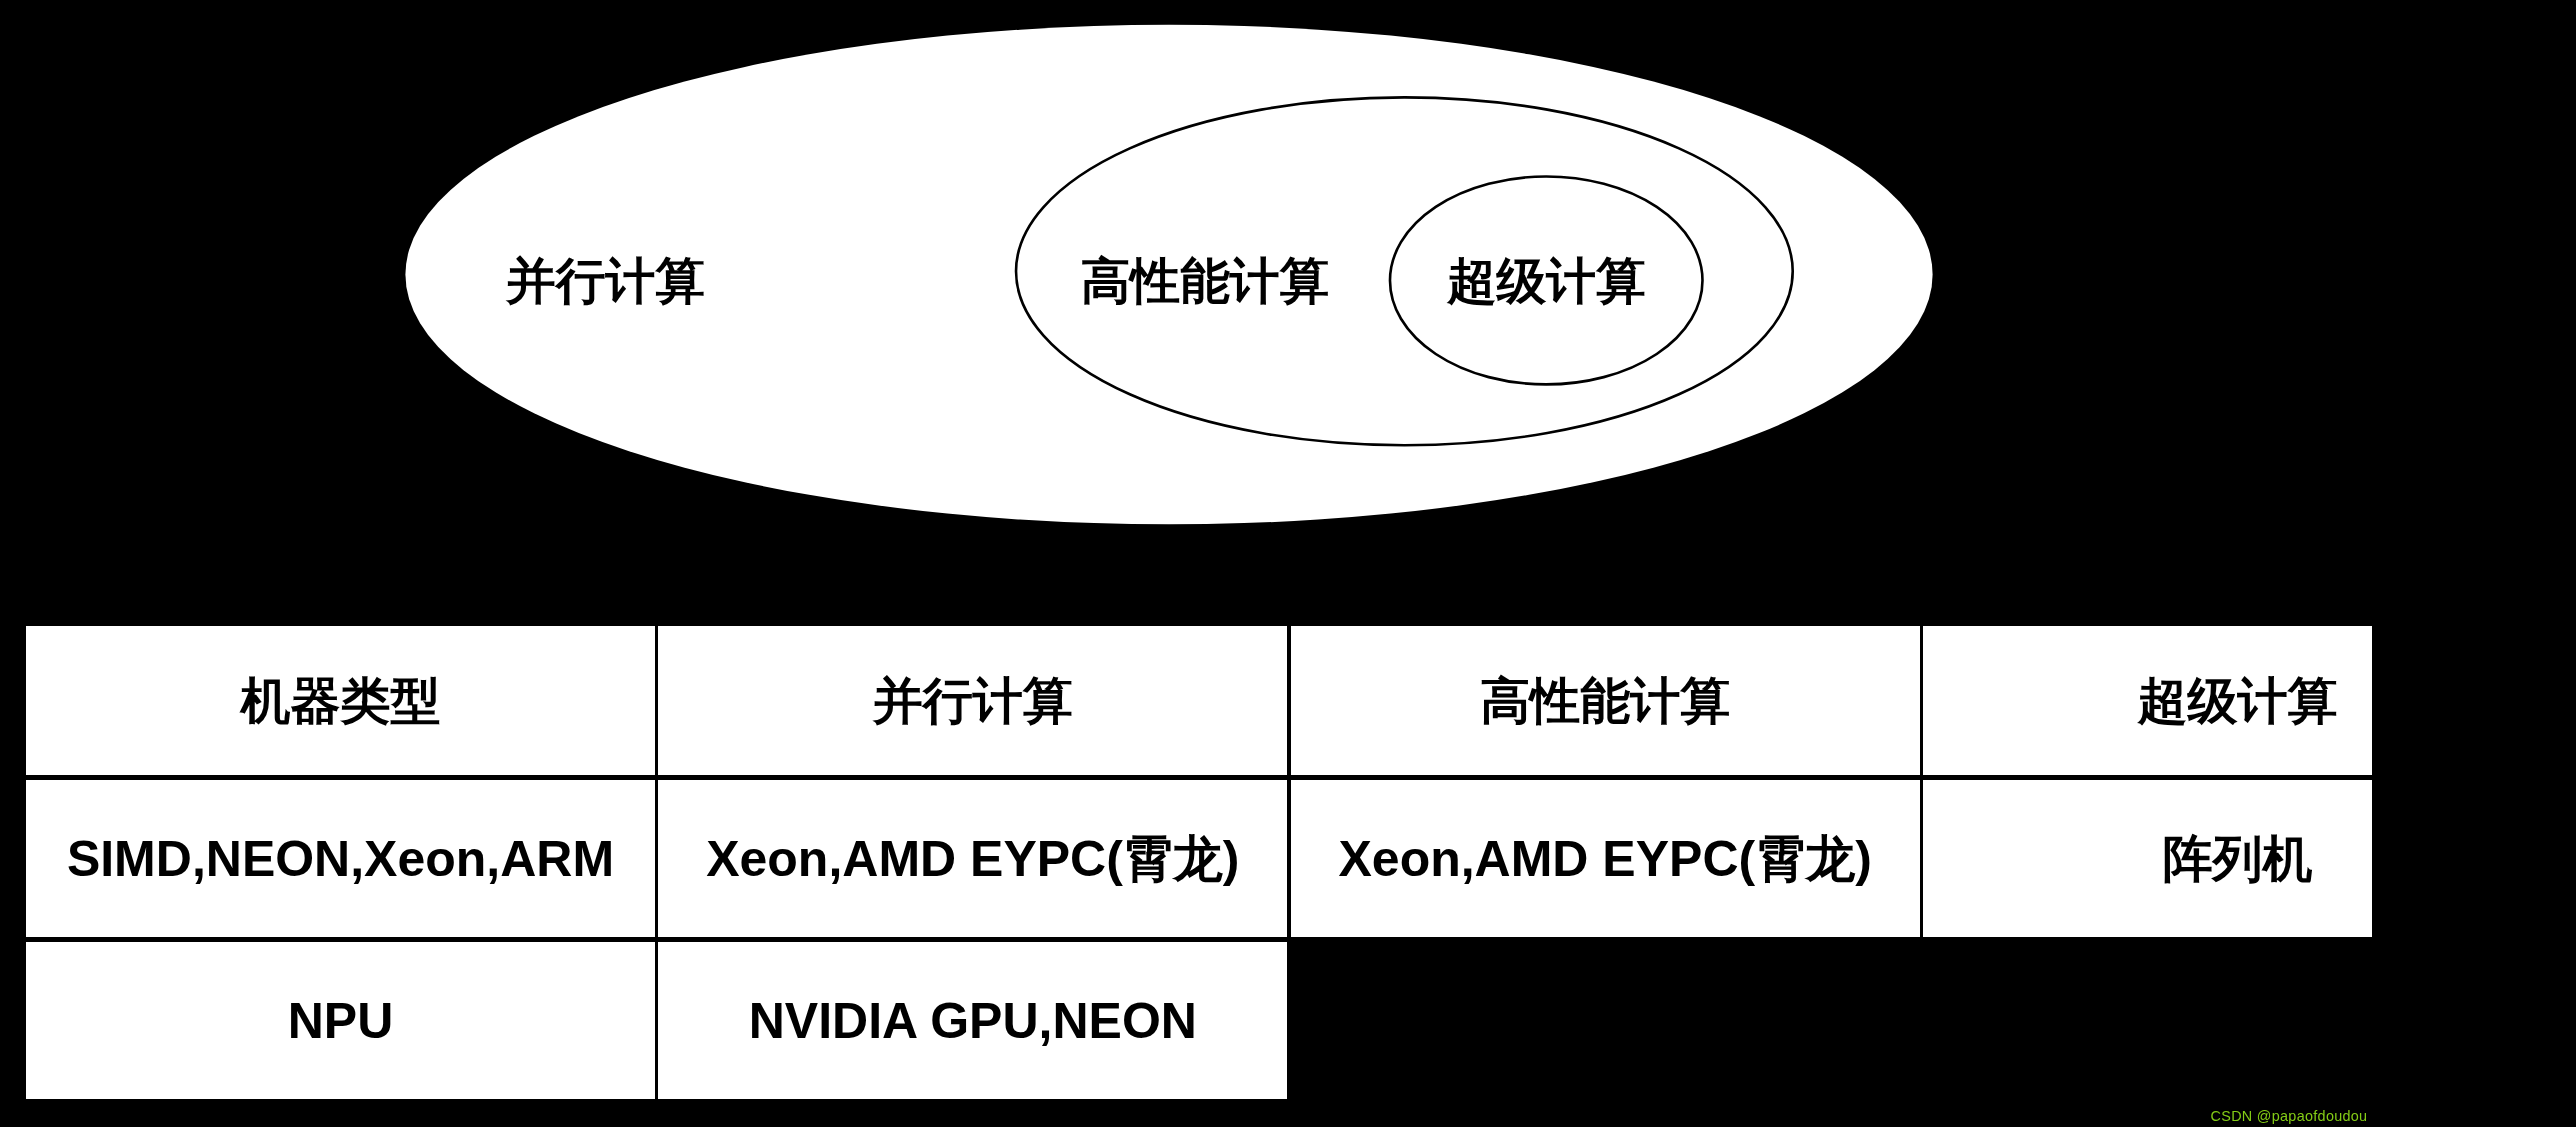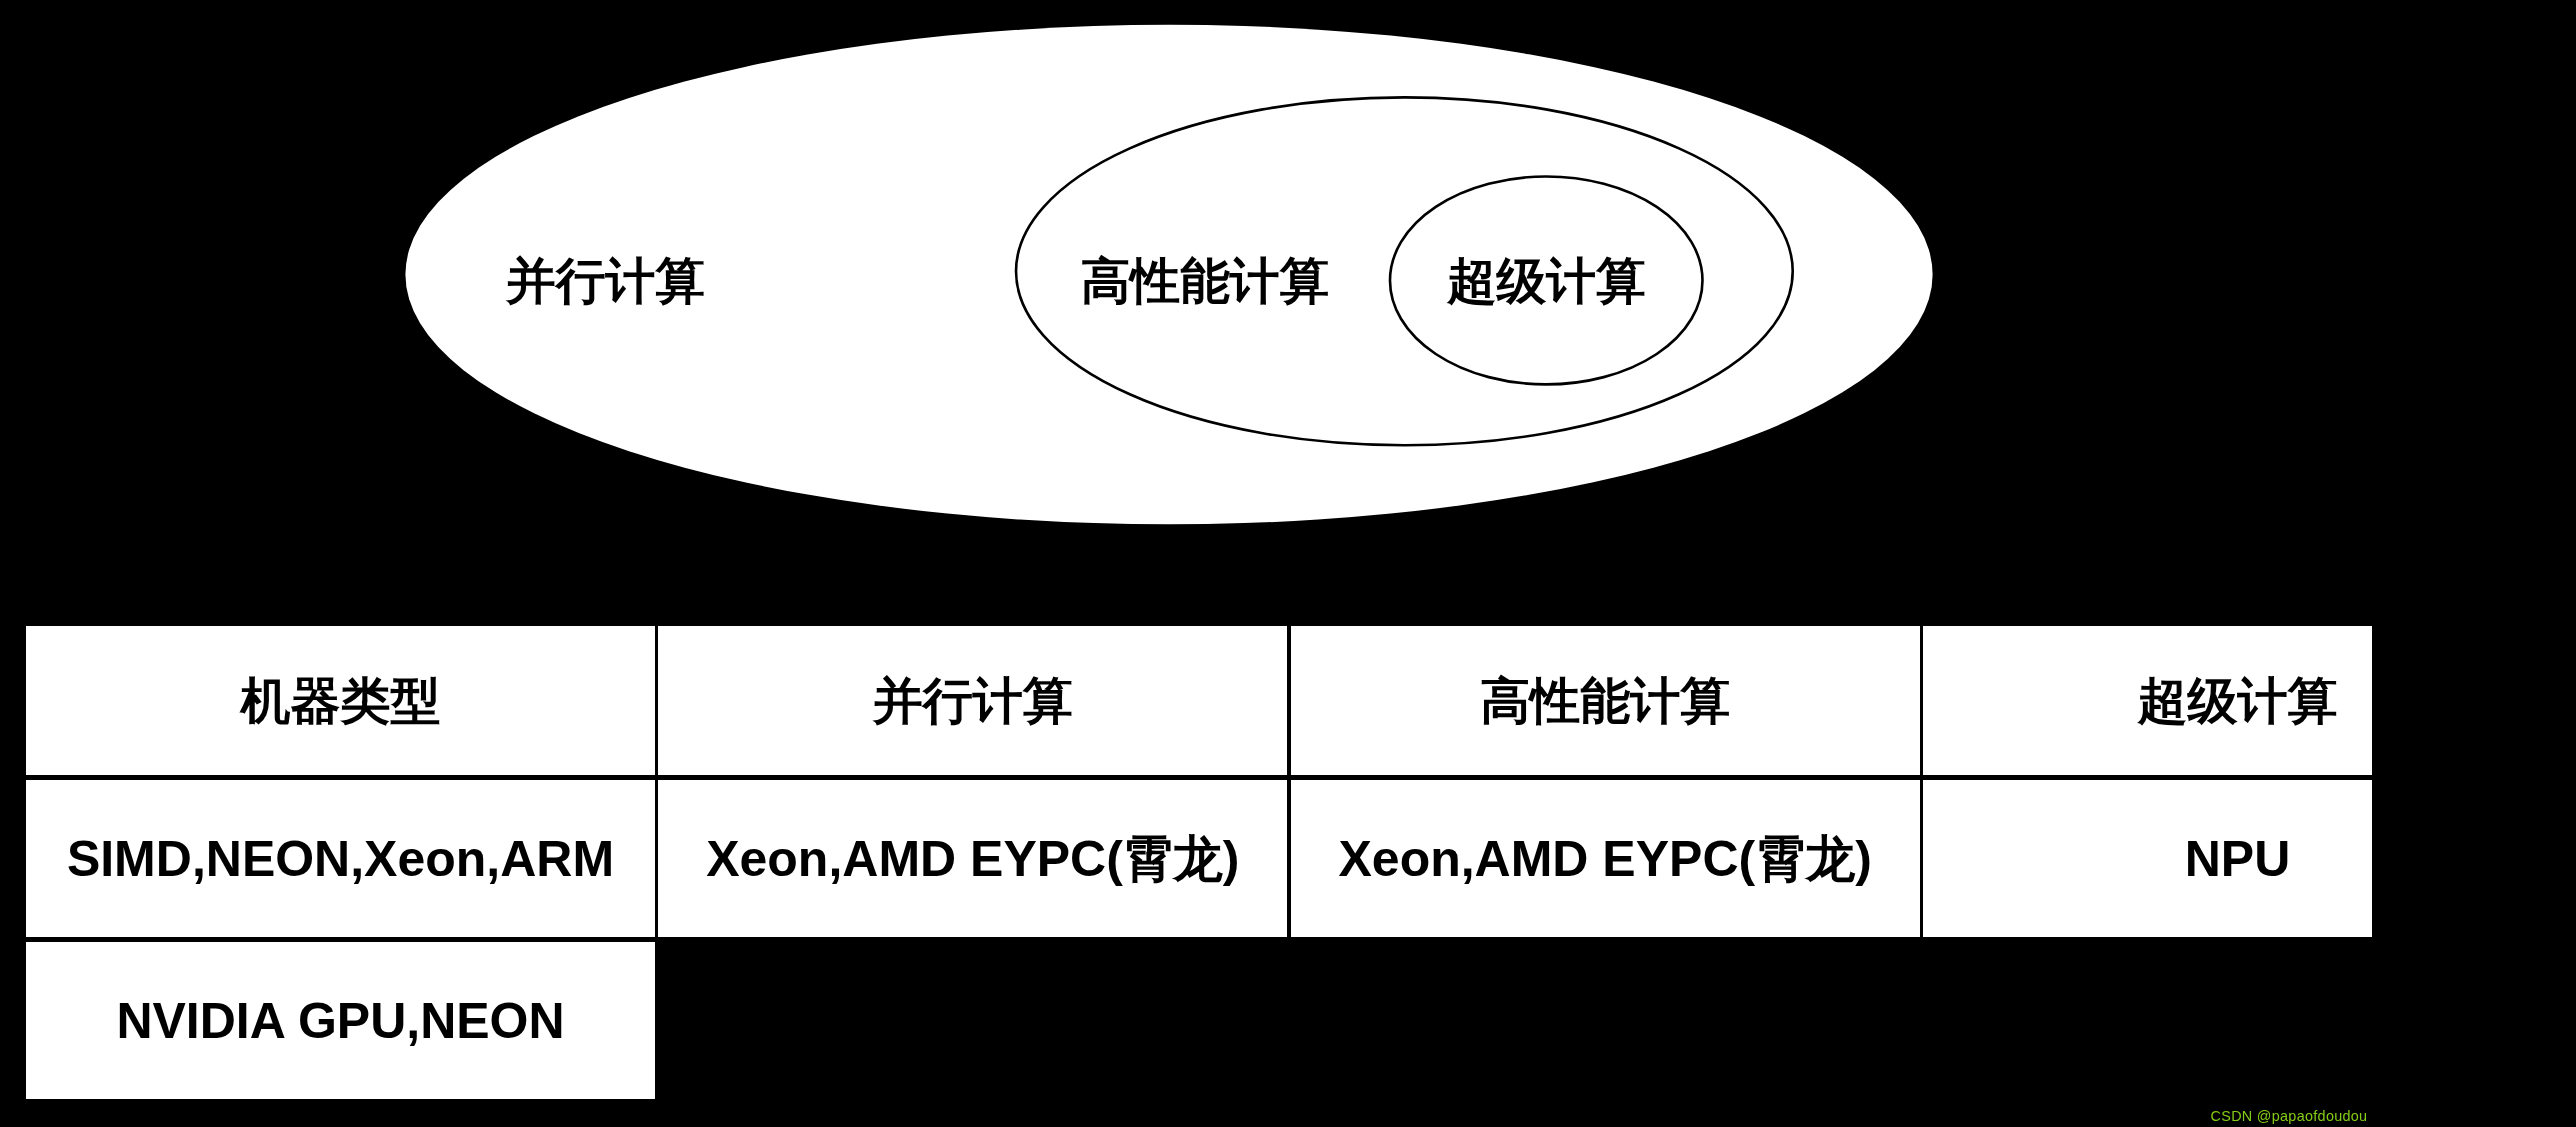--- a/index.html
+++ b/index.html
@@ -88,20 +88,21 @@
   <div class="comparison-table">
     <div class="cell">机器类型</div>
     <div class="cell">并行计算</div>
     <div class="cell">高性能计算</div>
     <div class="cell">超级计算</div>
 
     <div class="cell">SIMD,NEON,Xeon,ARM</div>
     <div class="cell">Xeon,AMD EYPC(霄龙)</div>
     <div class="cell">Xeon,AMD EYPC(霄龙)</div>
 
+    <div class="cell">阵列机</div>
     <div class="cell">NPU</div>
     <div class="cell">NVIDIA GPU,NEON</div>
   </div>
 
   <div class="watermark">CSDN @papaofdoudou</div>
 
 </div>
 
 
 </body></html>

